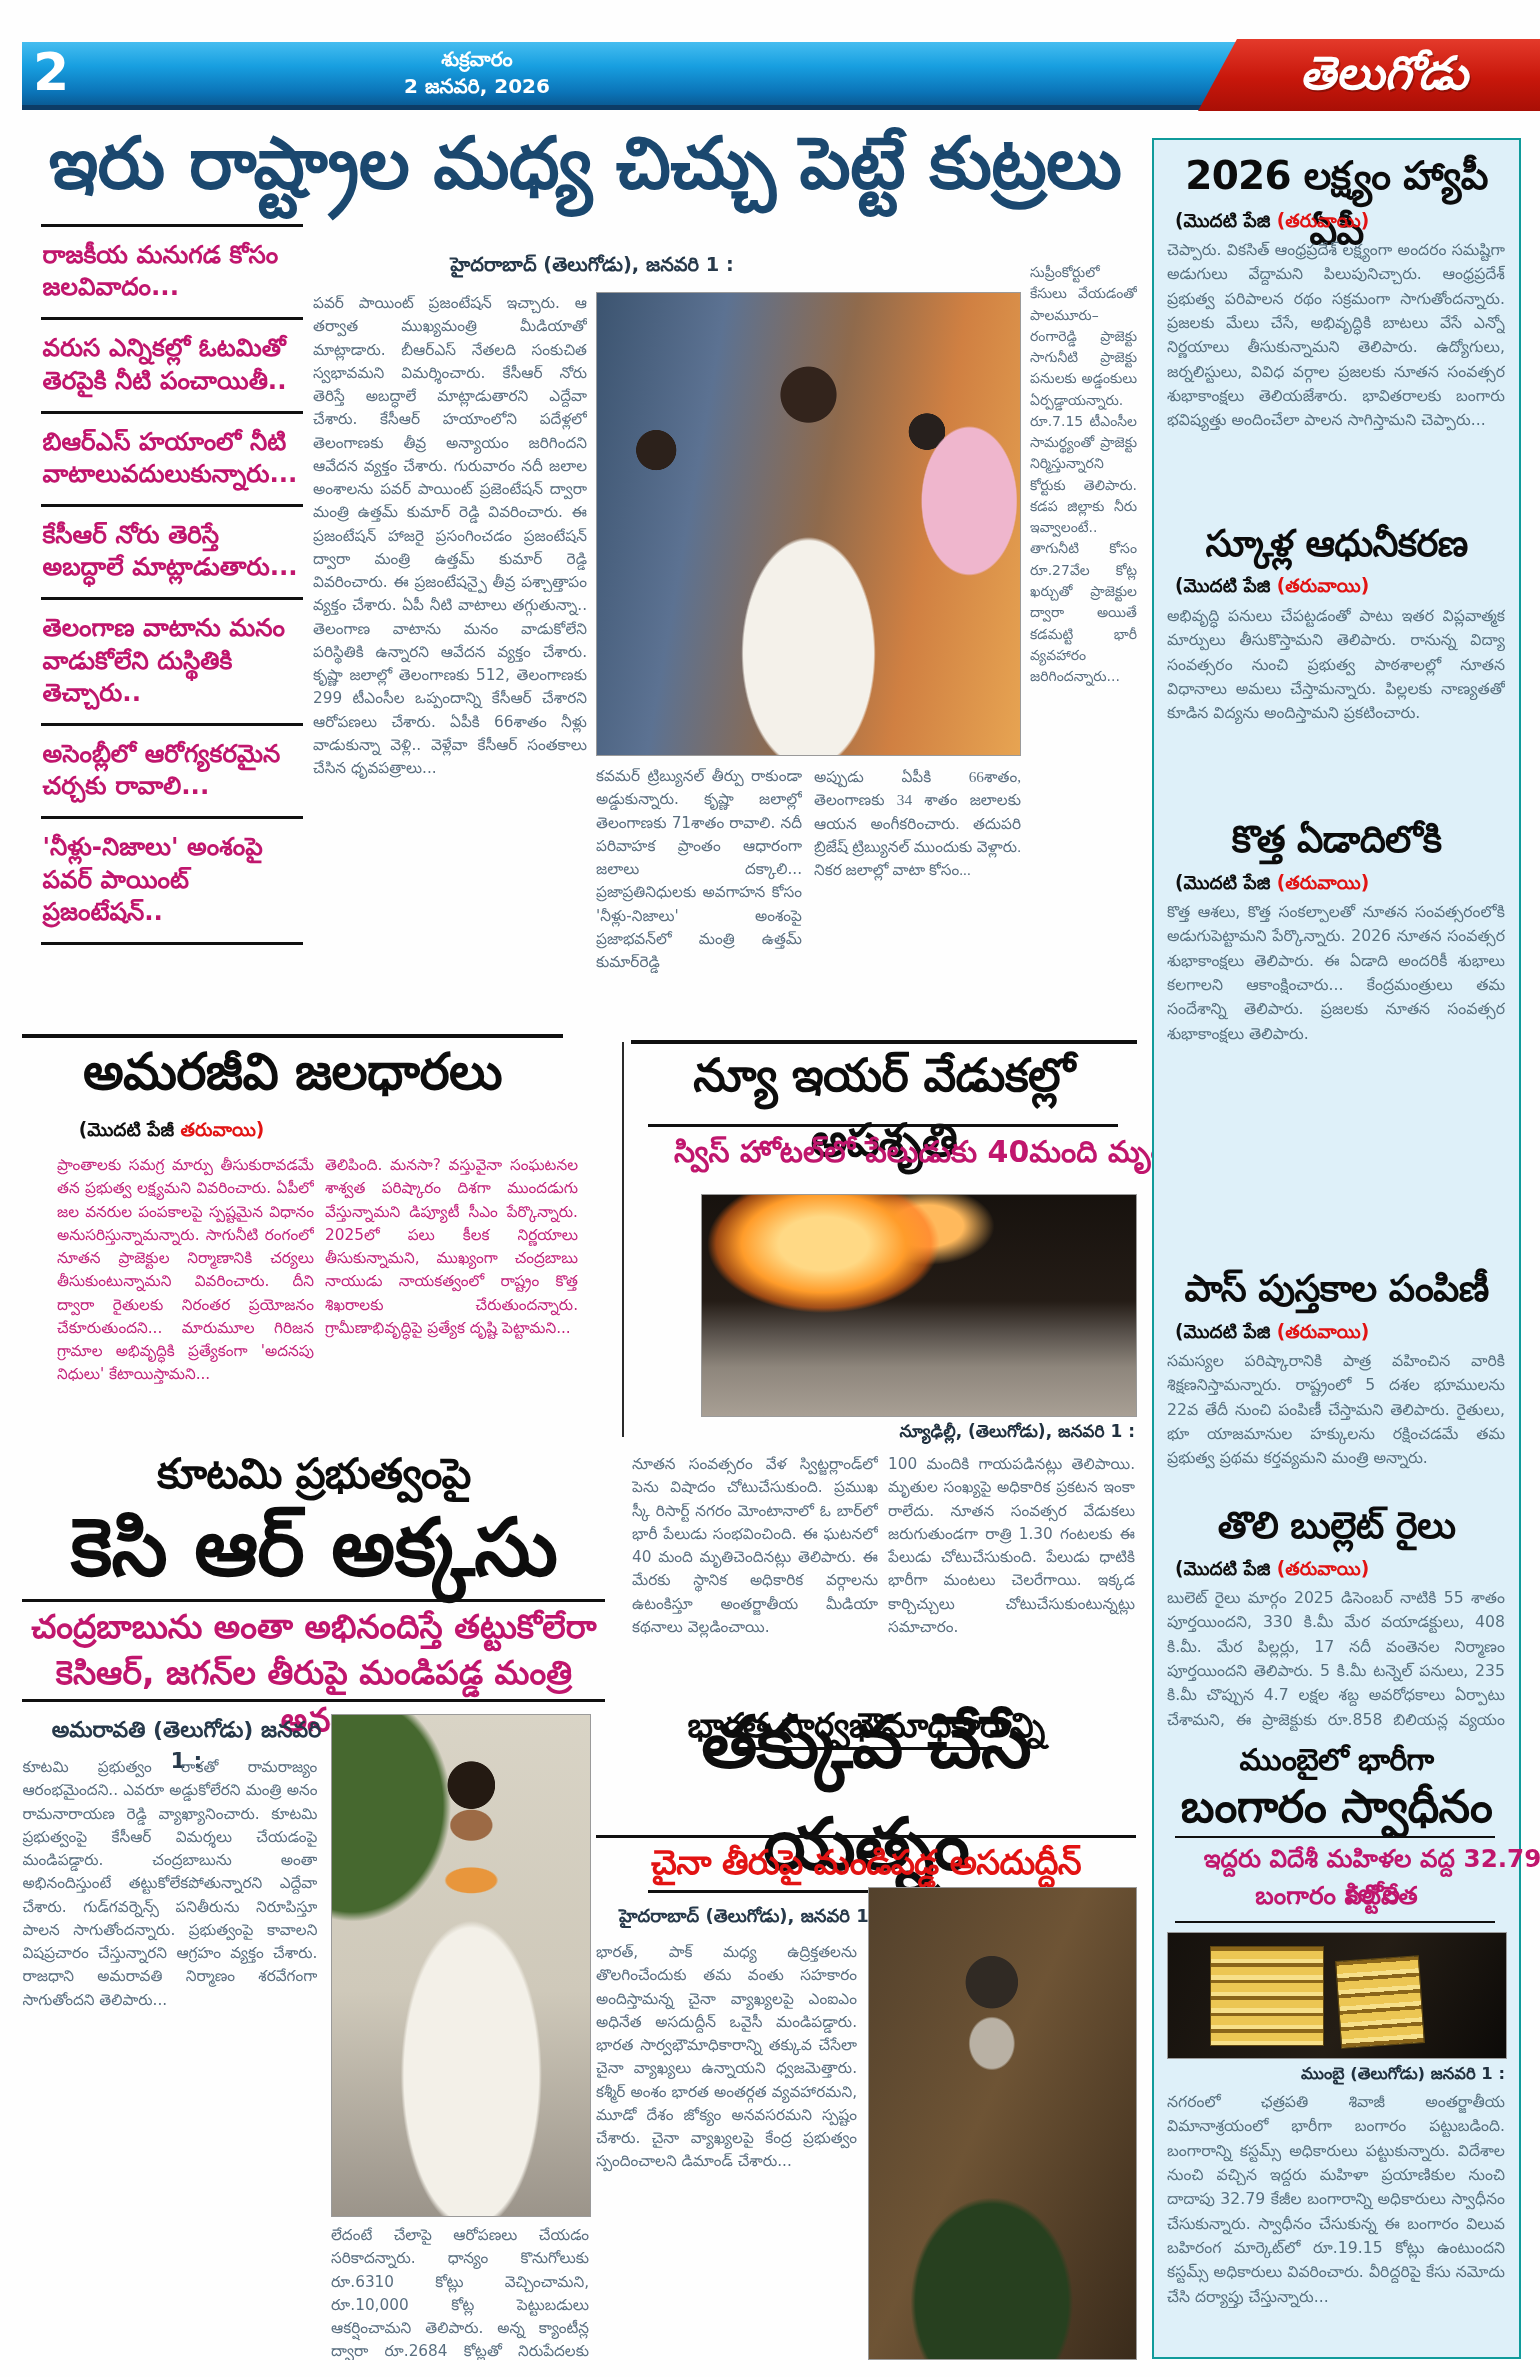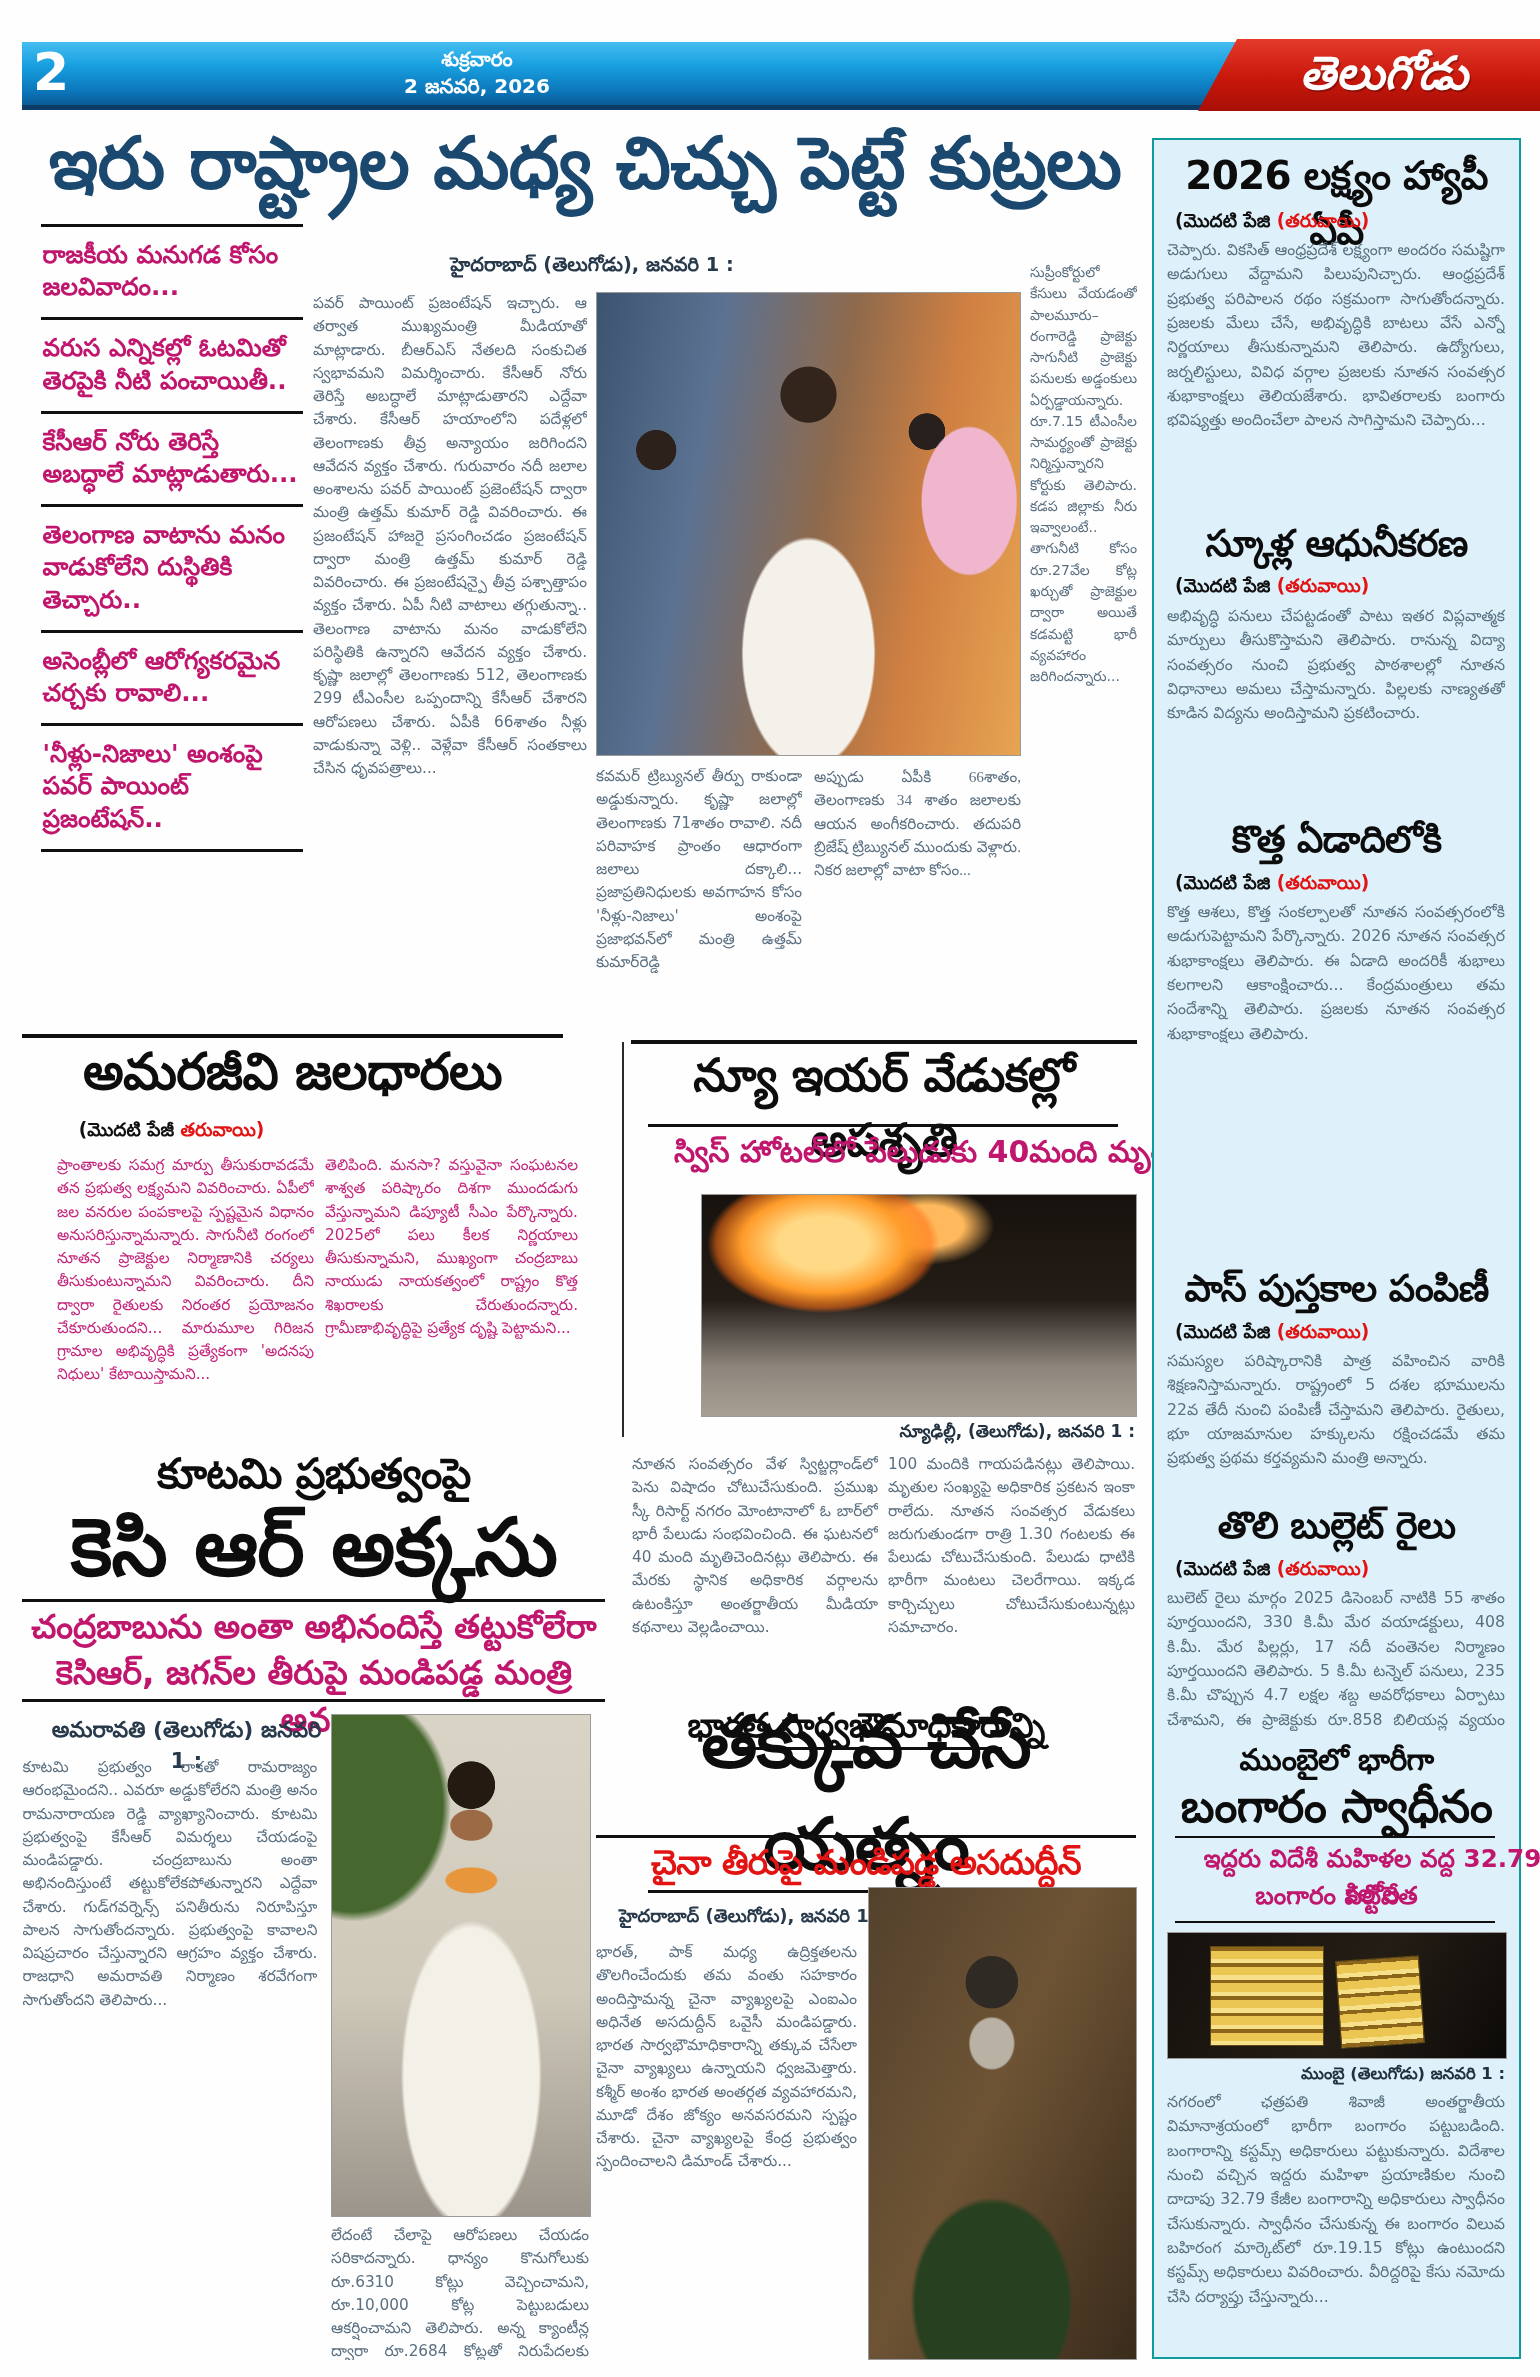--- a/index.html
+++ b/index.html
@@ -77,20 +77,21 @@
   </div>
   <div class="abs logo" style="left:1198px;top:39px;width:342px;height:72px;">
     <div class="logo-inner" style="padding-left:30px;">తెలుగోడు</div>
   </div>
 
   <div class="abs lead-head" style="left:30px;top:118px;width:1110px;font-size:72px;line-height:1.25;">ఇరు రాష్ట్రాల మధ్య చిచ్చు పెట్టే కుట్రలు</div>
 
   <div class="abs bullets" style="left:41px;top:224px;width:262px;height:772px;overflow:hidden;">
     <div class="bullet-item">రాజకీయ మనుగడ కోసం జలవివాదం...</div>
     <div class="bullet-item">వరుస ఎన్నికల్లో ఓటమితో తెరపైకి నీటి పంచాయితీ..</div>
+    <div class="bullet-item">బిఆర్ఎస్ హయాంలో నీటి వాటాలువదులుకున్నారు...</div>
     <div class="bullet-item">కేసీఆర్ నోరు తెరిస్తే అబద్ధాలే మాట్లాడుతారు...</div>
     <div class="bullet-item">తెలంగాణ వాటాను మనం వాడుకోలేని దుస్థితికి తెచ్చారు..</div>
     <div class="bullet-item">అసెంబ్లీలో ఆరోగ్యకరమైన చర్చకు రావాలి...</div>
     <div class="bullet-item">'నీళ్లు-నిజాలు' అంశంపై పవర్ పాయింట్ ప్రజంటేషన్..</div>
 
   </div>
 
   <div class="abs dateline" style="left:417px;top:253px;width:350px;text-align:center;">హైదరాబాద్ (తెలుగోడు), జనవరి 1 :</div>
   <div class="abs body" style="left:313px;top:292px;width:274px;height:701px;">పవర్ పాయింట్ ప్రజంటేషన్ ఇచ్చారు. ఆ తర్వాత ముఖ్యమంత్రి మీడియాతో మాట్లాడారు. బీఆర్ఎస్ నేతలది సంకుచిత స్వభావమని విమర్శించారు. కేసీఆర్ నోరు తెరిస్తే అబద్ధాలే మాట్లాడుతారని ఎద్దేవా చేశారు. కేసీఆర్ హయాంలోని పదేళ్లలో తెలంగాణకు తీవ్ర అన్యాయం జరిగిందని ఆవేదన వ్యక్తం చేశారు. గురువారం నదీ జలాల అంశాలను పవర్ పాయింట్ ప్రజెంటేషన్ ద్వారా మంత్రి ఉత్తమ్ కుమార్ రెడ్డి వివరించారు. ఈ ప్రజంటేషన్ హాజరై ప్రసంగించడం ప్రజంటేషన్ ద్వారా మంత్రి ఉత్తమ్ కుమార్ రెడ్డి వివరించారు. ఈ ప్రజంటేషన్పై తీవ్ర పశ్చాత్తాపం వ్యక్తం చేశారు. ఏపీ నీటి వాటాలు తగ్గుతున్నా.. తెలంగాణ వాటాను మనం వాడుకోలేని పరిస్థితికి ఉన్నారని ఆవేదన వ్యక్తం చేశారు. కృష్ణా జలాల్లో తెలంగాణకు 512, తెలంగాణకు 299 టీఎంసీల ఒప్పందాన్ని కేసీఆర్ చేశారని ఆరోపణలు చేశారు. ఏపీకి 66శాతం నీళ్లు వాడుకున్నా వెళ్లి.. వెళ్లేవా కేసీఆర్ సంతకాలు చేసిన ధృవపత్రాలు...</div>
   <div class="abs photo ph-lead" style="left:596px;top:292px;width:423px;height:462px;"></div>

